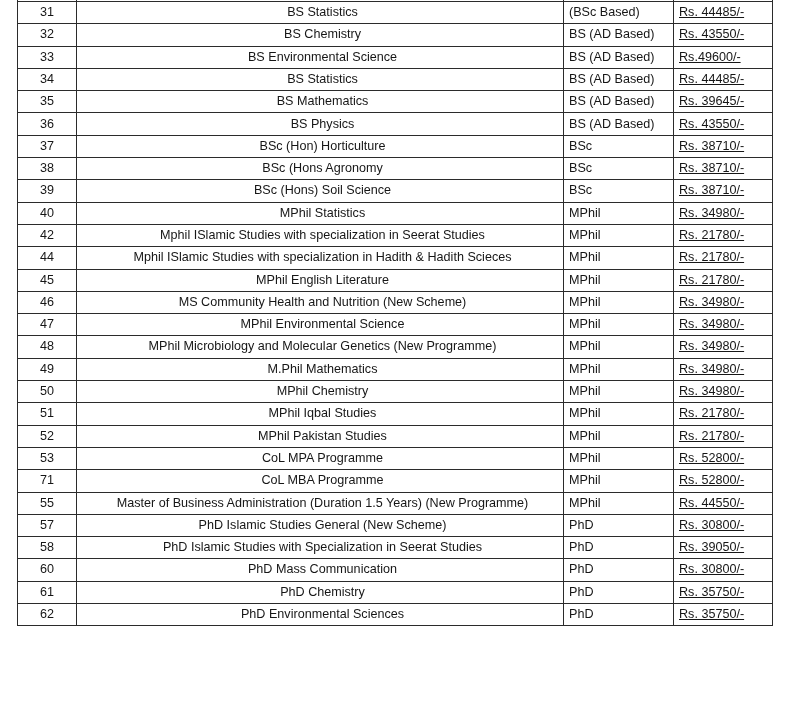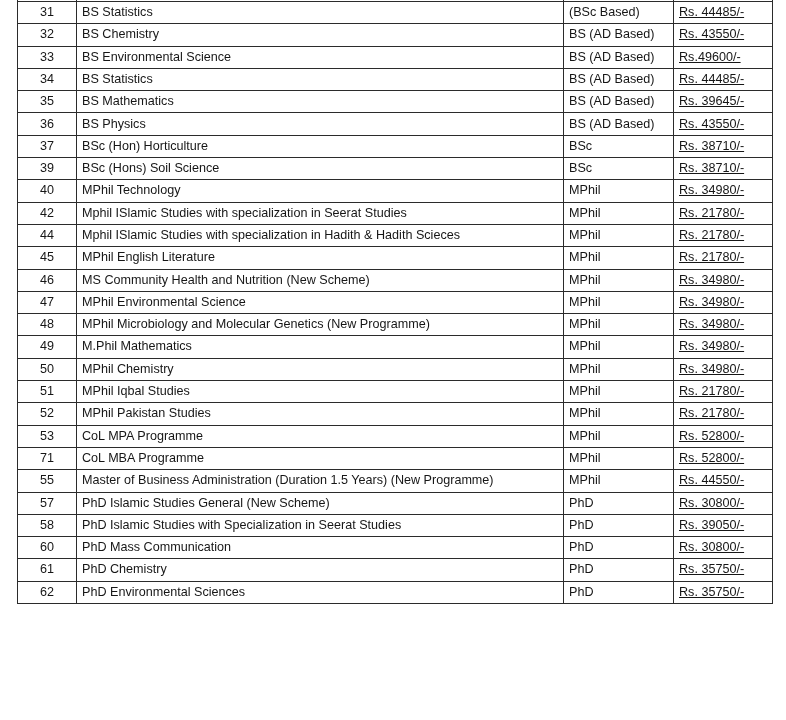--- a/index.html
+++ b/index.html
@@ -45,20 +45,21 @@
     overflow: hidden;
     vertical-align: middle;
     box-sizing: border-box;
   }
   #fee-table td.sr {
     text-align: center;
     padding: 0;
   }
   #fee-table td.prog {
     padding-left: 5px;
+    text-align: center;
   }
   #fee-table td.level {
     padding-left: 5px;
   }
   #fee-table td.fee {
     padding-left: 5px;
     text-decoration: underline;
   }
   
   #fee-table tr.cut td {
@@ -120,28 +121,34 @@
           <td class="level">BS (AD Based)</td>
           <td class="fee">Rs. 43550/-</td>
         </tr>
         <tr>
           <td class="sr">37</td>
           <td class="prog">BSc (Hon)  Horticulture</td>
           <td class="level">BSc</td>
           <td class="fee">Rs. 38710/-</td>
         </tr>
         <tr>
+          <td class="sr">38</td>
+          <td class="prog">BSc (Hons Agronomy</td>
+          <td class="level">BSc</td>
+          <td class="fee">Rs. 38710/-</td>
+        </tr>
+        <tr>
           <td class="sr">39</td>
           <td class="prog">BSc (Hons)  Soil Science</td>
           <td class="level">BSc</td>
           <td class="fee">Rs. 38710/-</td>
         </tr>
         <tr>
           <td class="sr">40</td>
-          <td class="prog">MPhil Technology</td>
+          <td class="prog">MPhil Statistics</td>
           <td class="level">MPhil</td>
           <td class="fee">Rs. 34980/-</td>
         </tr>
         <tr>
           <td class="sr">42</td>
           <td class="prog">Mphil ISlamic Studies with specialization in Seerat Studies</td>
           <td class="level">MPhil</td>
           <td class="fee">Rs. 21780/-</td>
         </tr>
         <tr>

